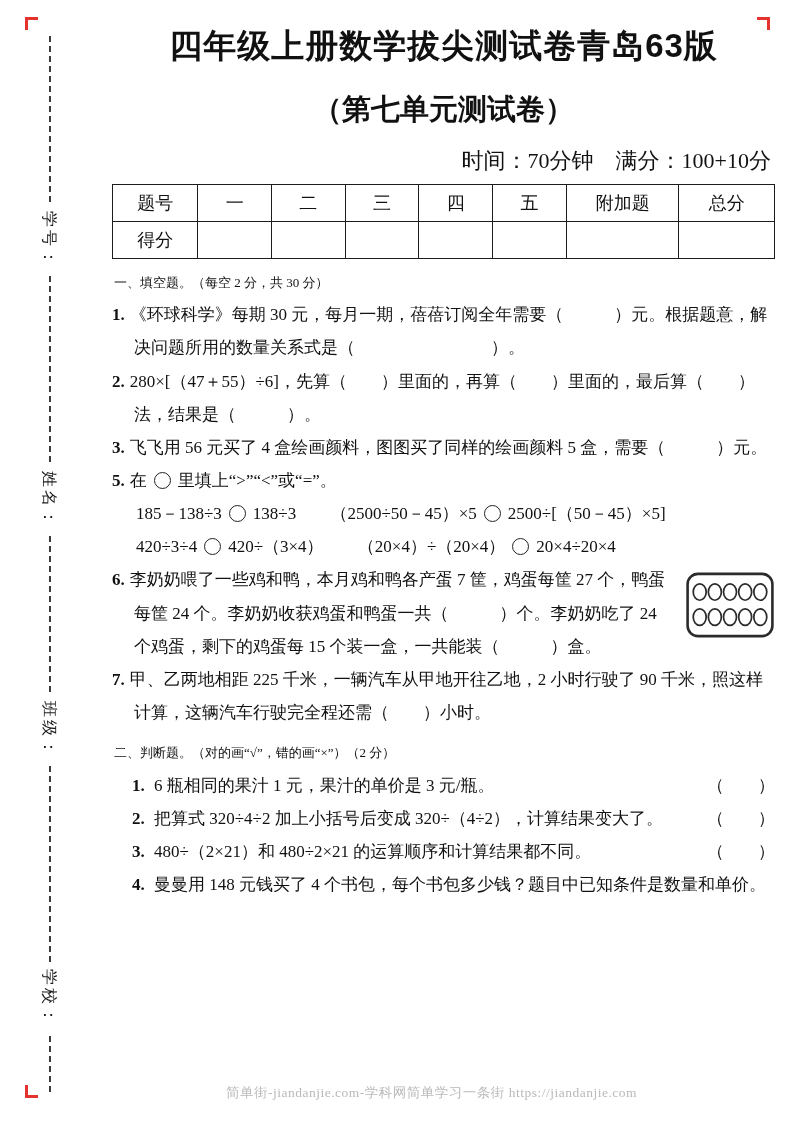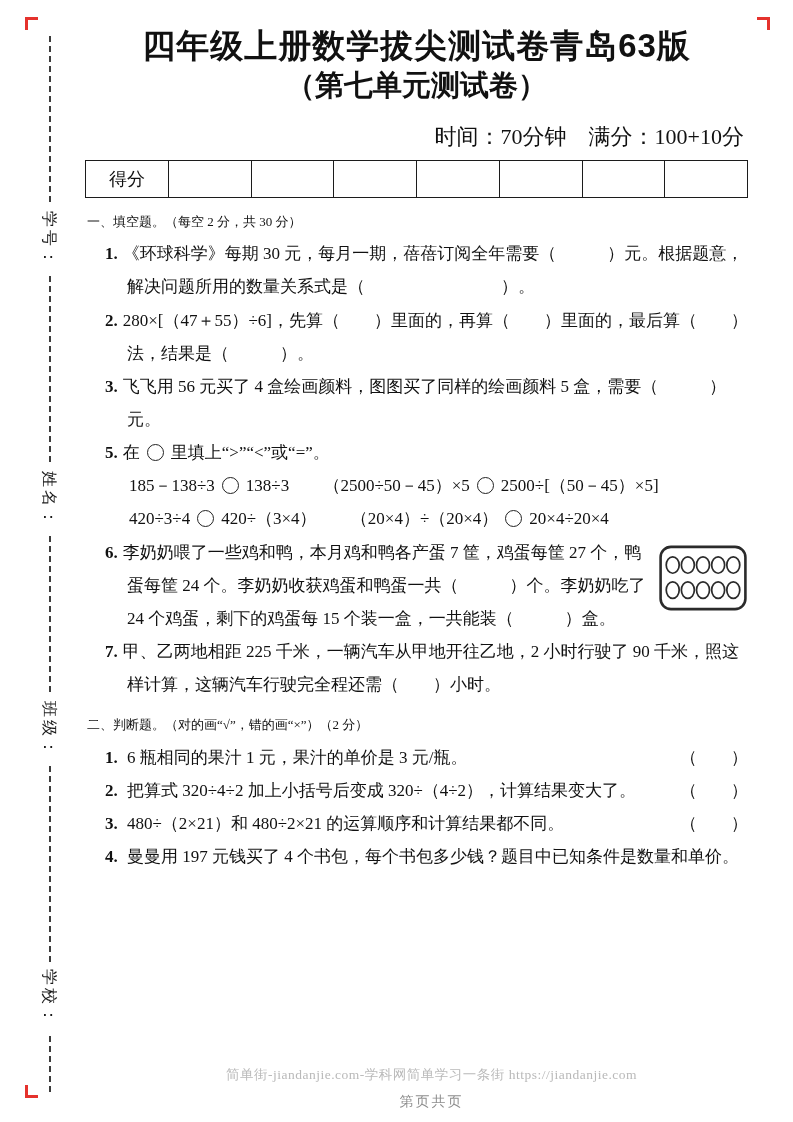--- a/index.html
+++ b/index.html
@@ -21,47 +21,47 @@
 
   
   .seal-line { position:absolute; left:49px; top:36px; bottom:30px; width:0; border-left:2px dashed #3c3c3c; }
   .seal-label {
     position:absolute; left:36px;
     writing-mode:vertical-lr; text-orientation:sideways;
     background:#fff; font-size:16px; letter-spacing:3px;
     padding:6px 2px; color:#1a1a1a; white-space:nowrap;
   }
 
-  .content { position:absolute; left:85px; top:18px; width:663px; }
+  .content { position:absolute; left:112px; top:18px; width:663px; }
 
   .title {
     text-align:center; font-family:"Liberation Sans","DejaVu Sans",sans-serif;
     font-weight:bold; font-size:33px; letter-spacing:1px; line-height:1.2; margin-top:8px;
   }
   .subtitle {
     text-align:center; font-family:"Liberation Sans","DejaVu Sans",sans-serif;
-    font-weight:bold; font-size:29px; margin-top:0;
+    font-weight:bold; font-size:29px; margin-top:24px;
   }
   .meta { text-align:right; font-size:22px; margin:16px 4px 8px 0; }
 
   table.score { width:100%; border-collapse:collapse; table-layout:fixed; }
   table.score td {
     border:1.6px solid #1c1c1c; height:37px;
     text-align:center; vertical-align:middle; font-size:18px;
   }
   td.col-label { width:12.5%; }
   td.col-roman { width:10.8%; }
   td.col-extra { width:16.5%; }
   td.col-total { width:14%; }
 
   .section-heading { font-size:13px; margin:12px 0 3px 2px; line-height:1.9; }
 
   .question {
     font-size:17px; line-height:1.95;
-    margin-left:20px; padding-left:22px; text-indent:-22px;
+    padding-left:22px; text-indent:-22px;
   }
   .qnum { font-weight:bold; margin-right:5px; }
 
   .cmp-row { text-indent:0; padding-left:2px; }
   .cmp-group { display:inline-block; margin-right:30px; white-space:nowrap; }
   .cmp-circle {
     display:inline-block; width:17px; height:17px;
     border:1.5px solid #222; border-radius:50%;
     vertical-align:-3px; margin:0 7px; background:#fff;
   }
@@ -93,20 +93,30 @@
   <div class="seal-label" style="top:963px">学校：</div>
 
   <div class="content">
 
     <h1 class="title">四年级上册数学拔尖测试卷青岛63版</h1>
     <h2 class="subtitle">（第七单元测试卷）</h2>
     <div class="meta">时间：70分钟　满分：100+10分</div>
 
     <table class="score">
       <tbody>
+        <tr>
+          <td class="col-label">题号</td>
+          <td class="col-roman">一</td>
+          <td class="col-roman">二</td>
+          <td class="col-roman">三</td>
+          <td class="col-roman">四</td>
+          <td class="col-roman">五</td>
+          <td class="col-extra">附加题</td>
+          <td class="col-total">总分</td>
+        </tr>
         <tr>
           <td>得分</td>
           <td></td>
           <td></td>
           <td></td>
           <td></td>
           <td></td>
           <td></td>
           <td></td>
         </tr>
@@ -176,24 +186,23 @@
     </div>
 
     <div class="judge-item">
       <span class="qnum">3.</span>
       <span class="judge-text">480÷（2×21）和 480÷2×21 的运算顺序和计算结果都不同。</span>
       <span class="judge-answer">（　　）</span>
     </div>
 
     <div class="judge-item">
       <span class="qnum">4.</span>
-      <span class="judge-text">曼曼用 197 元钱买了 4 个书包，每个书包多少钱？题目中已知条件是数量和单价。</span>
+      <span class="judge-text">曼曼用 148 元钱买了 4 个书包，每个书包多少钱？题目中已知条件是数量和单价。</span>
       <span class="judge-answer"></span>
     </div>
 
   </div>
 
   <div class="footer">
     <div class="footer-brand">简单街-jiandanjie.com-学科网简单学习一条街 https://jiandanjie.com</div>
-    <div class="footer-page">第页共页</div>
   </div>
 
 </div>
 
 </body></html>

